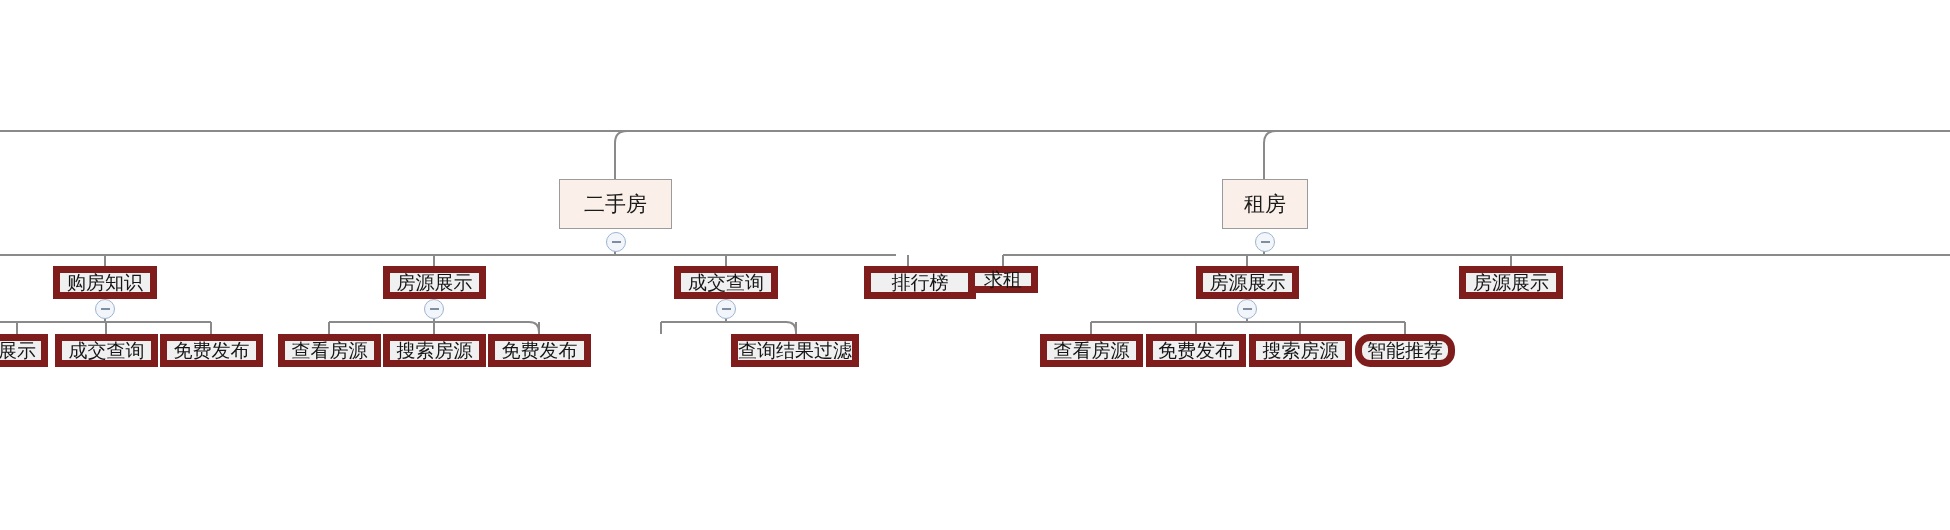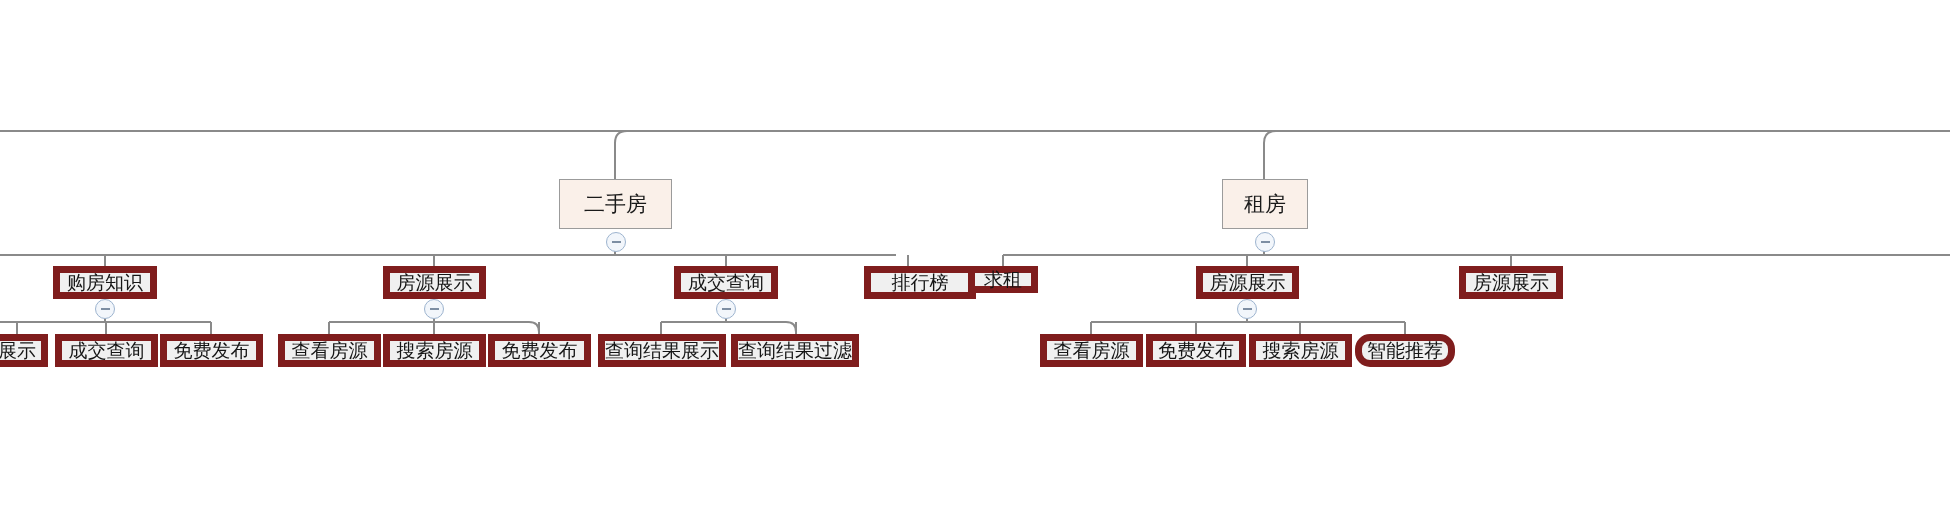--- a/index.html
+++ b/index.html
@@ -189,23 +189,20 @@
   </div>
   <div class="node leaf" style="left:278px; top:334px; width:103px; height:33px;">
     <span>查看房源</span>
   </div>
   <div class="node leaf" style="left:383px; top:334px; width:103px; height:33px;">
     <span>搜索房源</span>
   </div>
   <div class="node leaf" style="left:488px; top:334px; width:103px; height:33px;">
     <span>免费发布</span>
   </div>
-  <div class="node leaf" style="left:598px; top:334px; width:128px; height:33px;">
-    <span>查询结果展示</span>
-  </div>
   <div class="node leaf" style="left:731px; top:334px; width:128px; height:33px;">
     <span>查询结果过滤</span>
   </div>
   <div class="node leaf" style="left:1040px; top:334px; width:103px; height:33px;">
     <span>查看房源</span>
   </div>
   <div class="node leaf" style="left:1146px; top:334px; width:100px; height:33px;">
     <span>免费发布</span>
   </div>
   <div class="node leaf" style="left:1249px; top:334px; width:103px; height:33px;">

